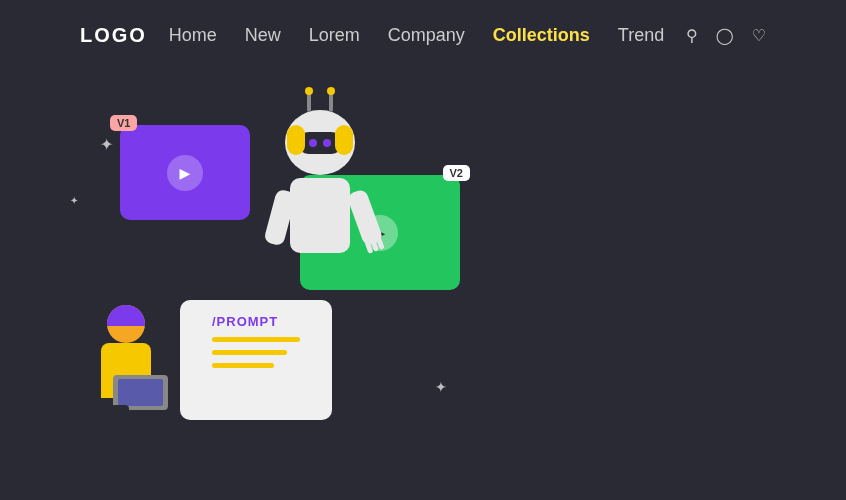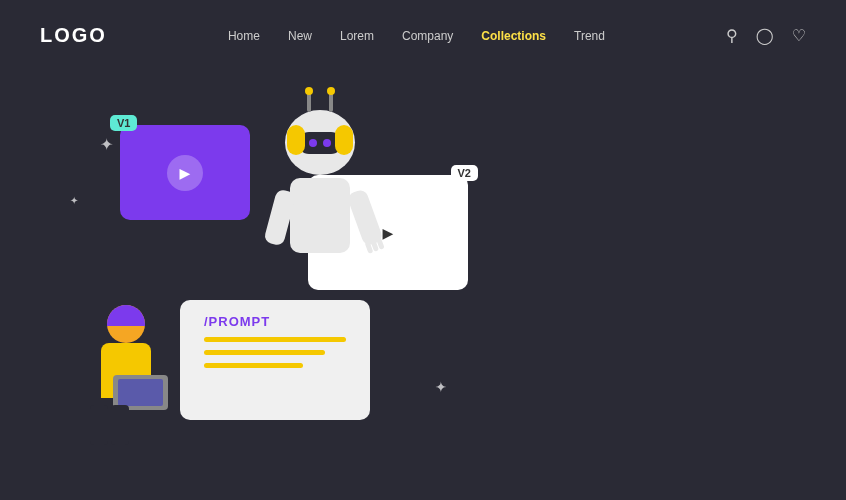--- a/index.html
+++ b/index.html
@@ -10,40 +10,40 @@
       font-family: 'Arial', sans-serif;
       overflow: hidden;
       position: relative;
     }
 
     
     nav {
       display: flex;
       align-items: center;
       justify-content: space-between;
-      padding: 0 40px;
+      padding: 0 80px;
       height: 70px;
       position: relative;
       z-index: 10;
     }
     .logo {
       font-weight: 900;
       font-size: 20px;
       color: #fff;
       letter-spacing: 2px;
     }
     .nav-links {
       display: flex;
       gap: 28px;
       list-style: none;
     }
     .nav-links li a {
       color: #ccc;
       text-decoration: none;
-      font-size: 12px;
+      font-size: 18px;
     }
     .nav-links li a.active {
       color: #fde047;
       font-weight: 600;
     }
     .nav-icons {
       display: flex;
       gap: 18px;
       align-items: center;
     }
@@ -79,21 +79,21 @@
       background: #7c3aed;
       border-radius: 10px;
       display: flex;
       align-items: center;
       justify-content: center;
     }
     .card-v1 .badge {
       position: absolute;
       top: -10px;
       left: -10px;
-      background: #5eead4;
+      background: #fca5a5;
       color: #333;
       font-size: 11px;
       font-weight: 700;
       padding: 2px 7px;
       border-radius: 5px;
     }
     .play-btn {
       width: 36px;
       height: 36px;
       border-radius: 50%;
@@ -102,24 +102,24 @@
       align-items: center;
       justify-content: center;
       color: #fff;
       font-size: 14px;
     }
 
     
     .card-v2 {
       position: absolute;
       top: 80px;
-      left: 248px;
+      left: 240px;
       width: 160px;
       height: 115px;
-      background: #ffffff;
+      background: #22c55e;
       border-radius: 10px;
       display: flex;
       align-items: center;
       justify-content: center;
     }
     .card-v2 .badge {
       position: absolute;
       top: -10px;
       right: -10px;
       background: #fff;
@@ -131,25 +131,25 @@
     }
     .card-v2 .play-btn {
       background: rgba(255,255,255,0.35);
     }
 
     
     .card-prompt {
       position: absolute;
       bottom: 55px;
       left: 120px;
-      width: 190px;
+      width: 152px;
       height: 120px;
       background: #f0f0f0;
       border-radius: 10px;
-      padding: 14px 24px;
+      padding: 14px 32px;
       display: flex;
       flex-direction: column;
       gap: 8px;
     }
     .prompt-title {
       font-size: 13px;
       font-weight: 700;
       color: #7c3aed;
       letter-spacing: 1px;
     }

